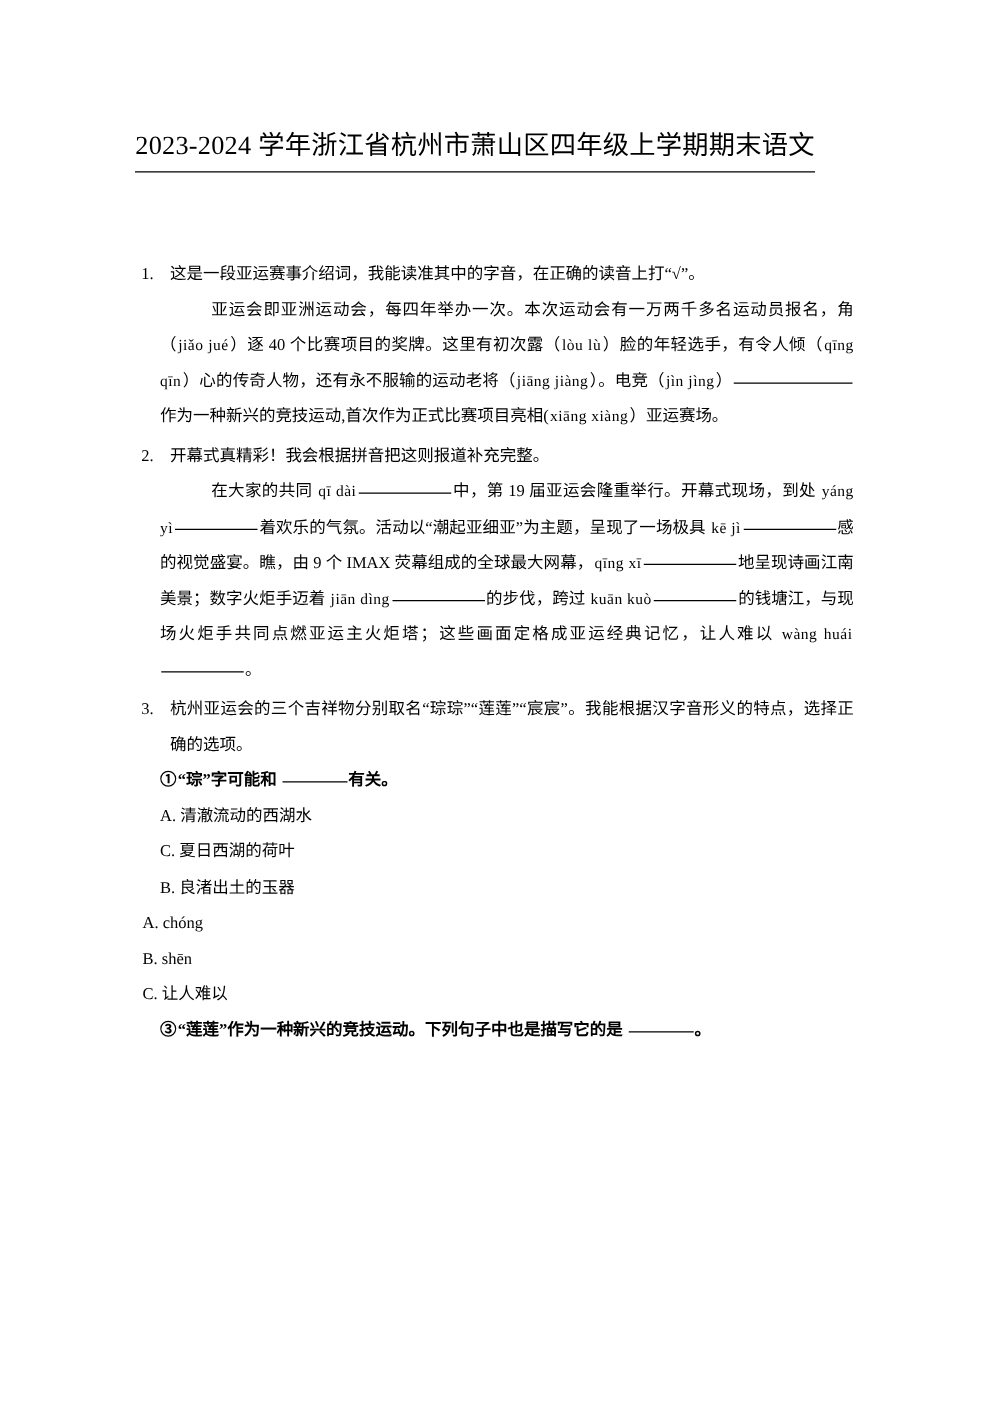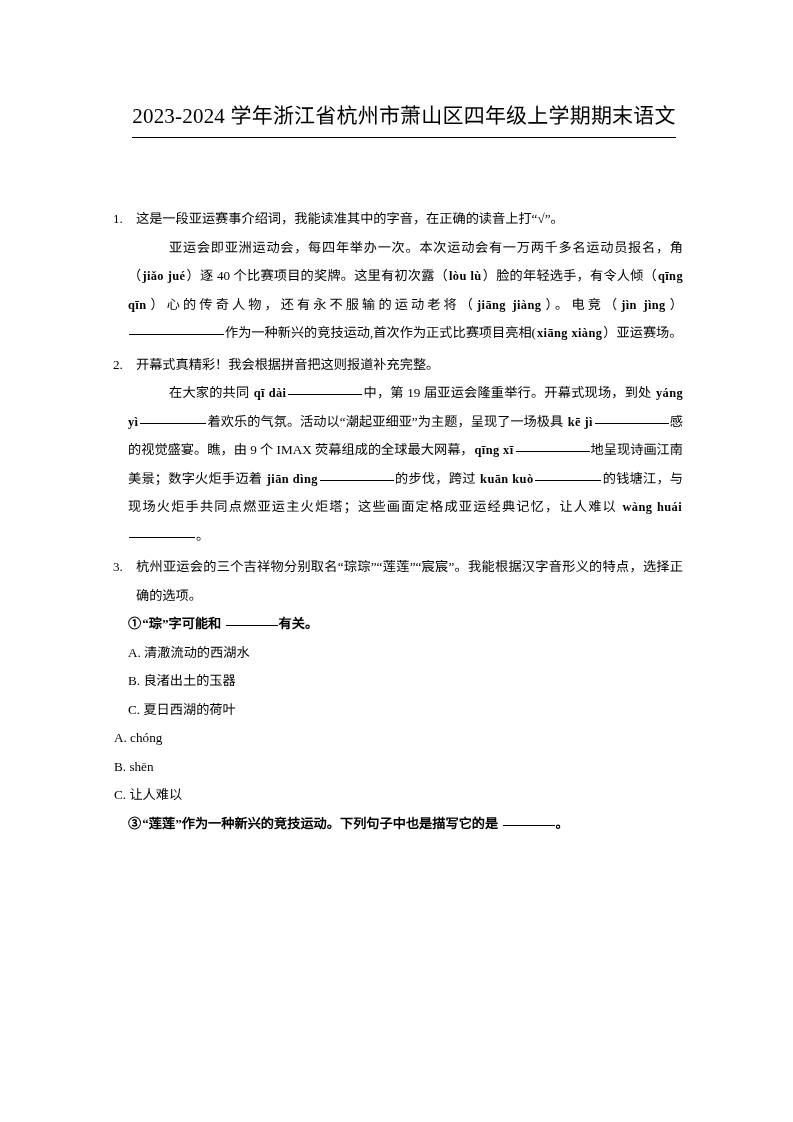--- a/index.html
+++ b/index.html
@@ -26,21 +26,21 @@
     height: 1122px;
     box-sizing: border-box;
     padding: 0;
   }
 
   
   .doc-title {
     margin: 0;
     padding: 0;
     position: absolute;
-    left: 104px;
+    left: 80px;
     top: 96px;
     width: 600px;
     text-align: center;
     font-size: 21px;
     line-height: 40px;
     font-weight: normal;
     letter-spacing: 0.2px;
   }
   .doc-title .tline {
     display: inline-block;
@@ -98,21 +98,20 @@
   .q-opt {
     padding-left: 15px;
   }
 
   
   .py {
     font-family: "Liberation Serif", "DejaVu Serif", serif;
     font-size: 12.4px;
     letter-spacing: 0.4px;
     padding: 0 1px;
-    font-weight: bold;
   }
 
   
   .blank {
     display: inline-block;
     border-bottom: 1px solid #000;
     vertical-align: 2px;
     height: 13px;
     margin: 0 1px;
   }
@@ -155,22 +154,22 @@
 
     <div class="q">
       <div class="q-stem">
         <span class="q-num">3.</span><span>杭州亚运会的三个吉祥物分别取名“琮琮”“莲莲”“宸宸”。我能根据汉字音形义的特点，选择正确的选项。</span>
       </div>
 
       <div class="q-sub">
         <span class="circ">①</span><span>“琮”字可能和 </span><span class="blank w-sm"></span><span>有关。</span>
       </div>
       <div class="q-opt">A. 清澈流动的西湖水</div>
+      <div class="q-opt">C. 夏日西湖的荷叶</div>
       <div class="q-opt">B. 良渚出土的玉器</div>
-      <div class="q-opt">C. 夏日西湖的荷叶</div>
 
       <div class="q-opt lat">A. chóng</div>
       <div class="q-opt lat">B. shēn</div>
       <div class="q-opt lat">C. 让人难以</div>
 
       <div class="q-sub">
         <span class="circ">③</span><span>“莲莲”作为一种新兴的竞技运动。下列句子中也是描写它的是 </span><span class="blank w-sm"></span><span>。</span>
       </div>
 
     </div>

